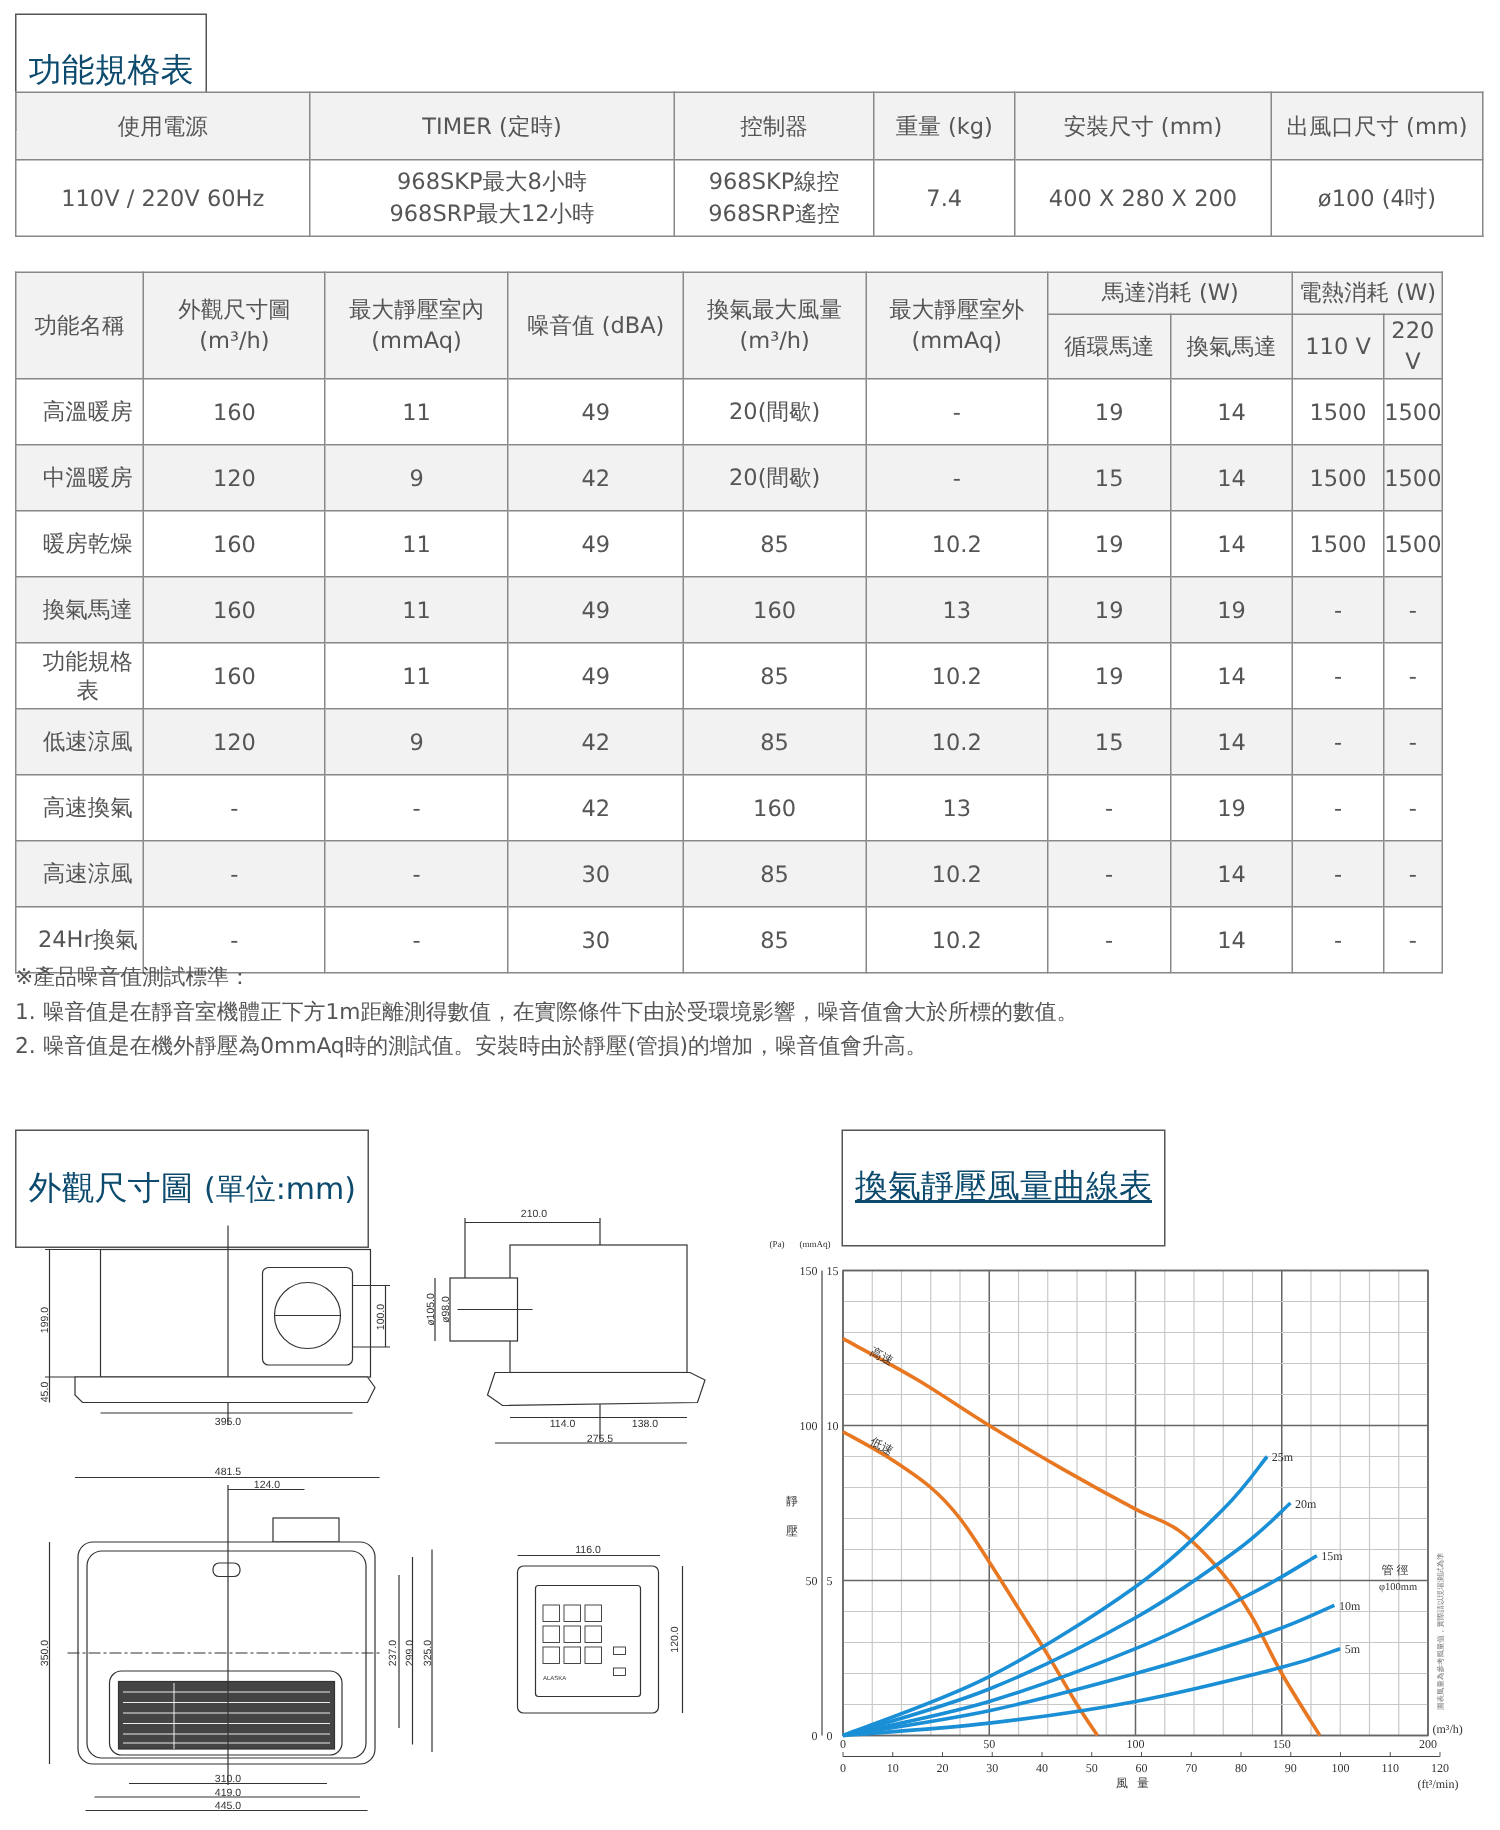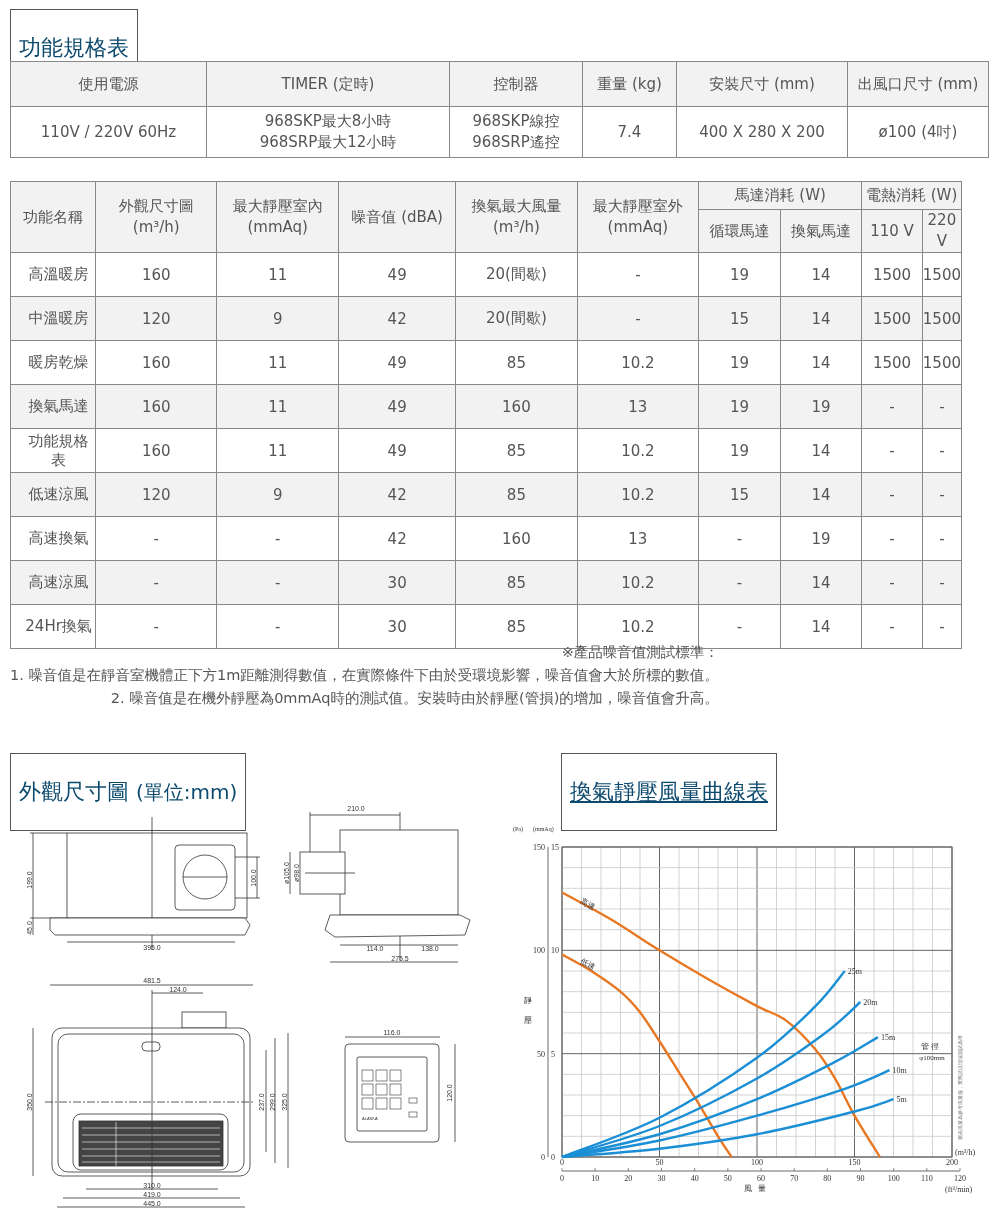--- a/index.html
+++ b/index.html
@@ -10,21 +10,21 @@
   table.spec td,table.spec th{border:1px solid #888;text-align:center;font-weight:normal;padding:0;}
   table.spec th{background:#f2f2f2;}
   #t1{left:10px;top:61px;width:979px;border-radius:16px;}
   #t1 th{height:44px;}
   #t1 td{height:50px;line-height:21px;}
   #t2{left:10px;top:181px;width:952px;}
   #t2 th{height:27px;line-height:21px;}
   #t2 tbody td{height:43px;}
   #t2 tbody tr:nth-child(even) td{background:#f2f2f2;}
   #t2 tbody td.name{text-align:center;padding-left:11px;}
-  .notes{position:absolute;left:10px;top:641px;font-size:14.5px;line-height:23px;color:#555;text-align:right;}
+  .notes{position:absolute;left:10px;top:641px;font-size:14.5px;line-height:23px;color:#555;}
   .drawing{position:absolute;}
   .drawing svg{display:block;}
   .chart{position:absolute;left:510px;top:815px;}
 </style>
 </head>
 <body>
 
 <div class="title-box" style="left:10px;top:9px;">
   <span>功能規格表</span>
 </div>

